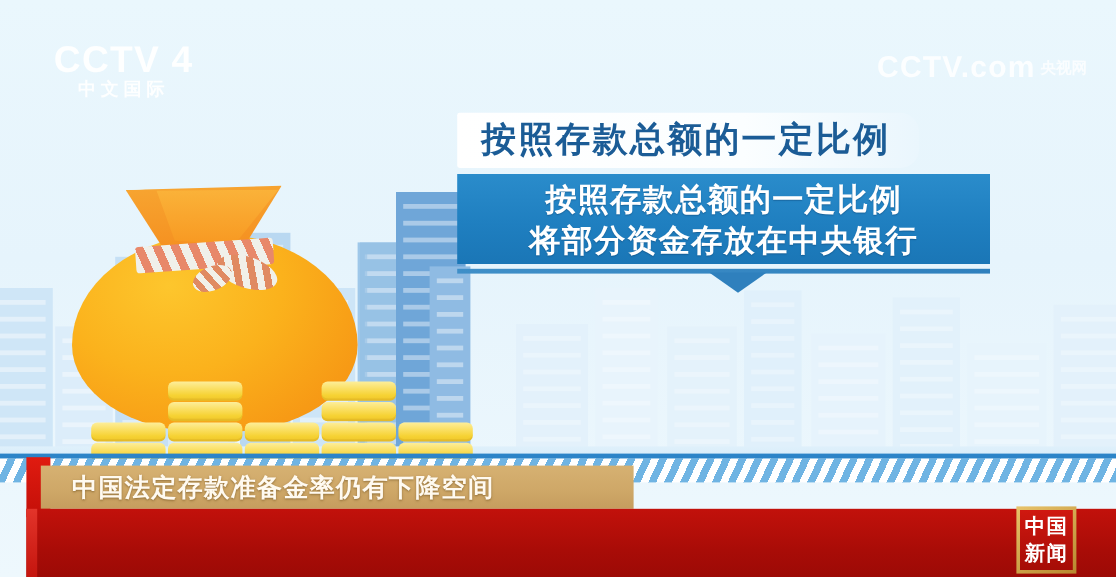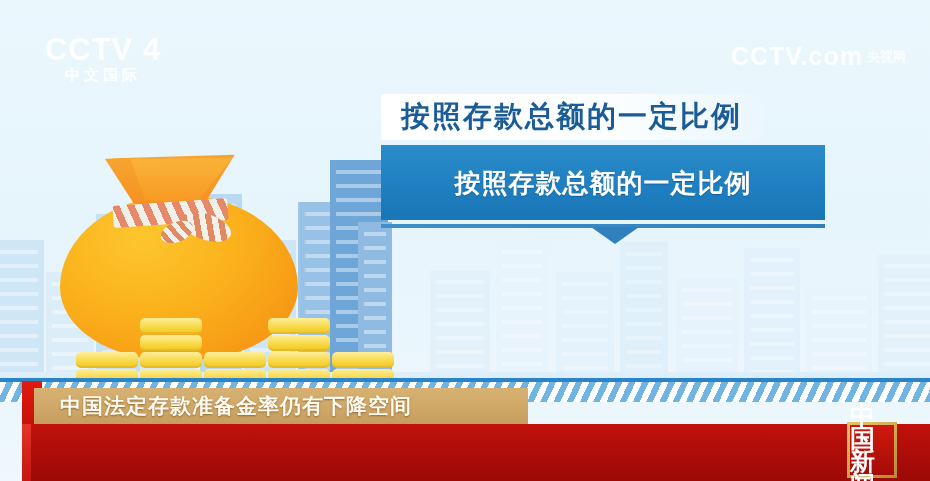--- a/index.html
+++ b/index.html
@@ -89,21 +89,21 @@
     background:linear-gradient(180deg,#e3342a,#c4150e);}
   .headline{position:absolute;left:56px;top:430px;height:46px;display:flex;align-items:center;}
   .headline span{font-size:35px;font-weight:bold;color:#ffffff;letter-spacing:2px;
     text-shadow:0 2px 3px rgba(80,0,0,.5);}
 
   .news-badge{position:absolute;right:33px;top:422px;width:50px;height:56px;
     background:linear-gradient(145deg,#e8c36a,#b8882f);padding:3px;box-sizing:border-box;}
   .news-badge-in{width:100%;height:100%;
     background:linear-gradient(180deg,#d01810,#a50c06);
     display:flex;flex-direction:column;align-items:center;justify-content:center;}
-  .news-badge-in span{font-size:25px;font-weight:bold;color:#fff;line-height:23px;
+  .news-badge-in span{font-size:17px;font-weight:bold;color:#fff;line-height:23px;
     letter-spacing:1px;}
 
   
   .cctv4{position:absolute;left:38px;top:30px;width:130px;height:58px;
     display:flex;flex-direction:column;align-items:center;justify-content:center;
     color:rgba(255,255,255,.92);}
   .cctv4 .big{font-size:31px;font-weight:bold;letter-spacing:1px;line-height:31px;}
   .cctv4 .sub{font-size:15px;font-weight:bold;letter-spacing:4px;line-height:20px;}
   .wm{position:absolute;right:24px;top:42px;display:flex;align-items:center;
     color:rgba(255,255,255,.85);}
@@ -354,20 +354,21 @@
         </div>
       </div>
   </div>
 
   <div class="line1">
     <span>按照存款总额的一定比例</span>
   </div>
 
   <div class="blue-box">
     <span>按照存款总额的一定比例</span>
+    <span>将部分资金存放在中央银行</span>
   </div>
 
   <div class="divider"></div>
   <div class="arrow-down"></div>
 
 
   <div class="stripe-band"></div>
 
   <div class="red-tab"></div>
   <div class="gold-banner">

